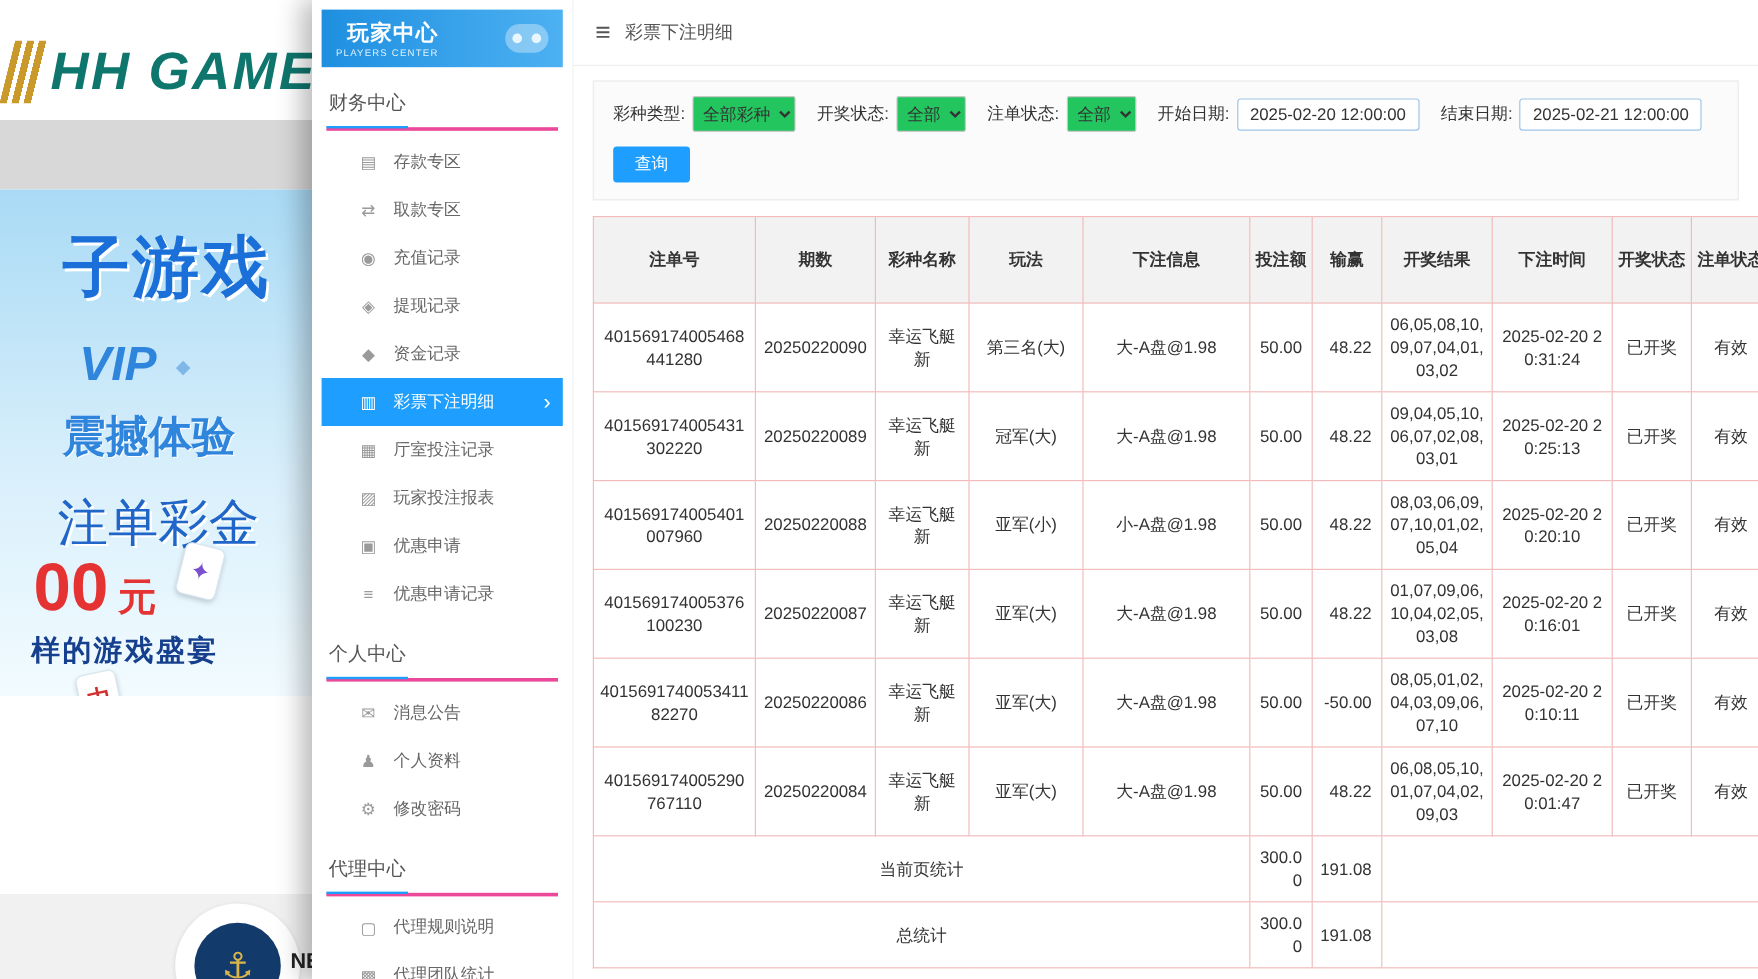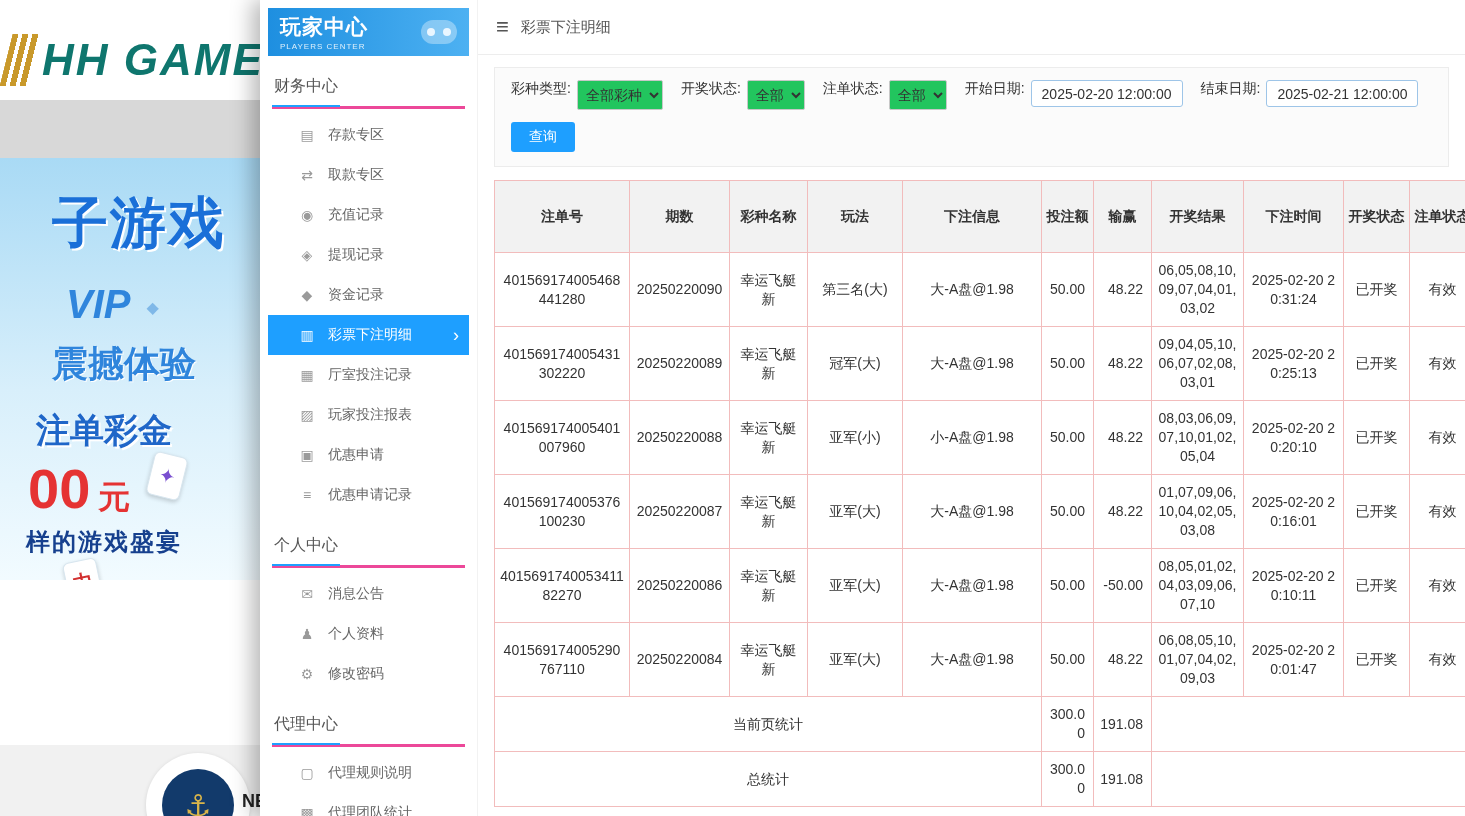--- a/index.html
+++ b/index.html
@@ -13,21 +13,21 @@
   .logo-bars { display:inline-block; width:28px; height:52px; margin-right:8px; transform:skewX(-14deg);
                background:repeating-linear-gradient(90deg,#c9992b 0 6px,transparent 6px 10px); }
   .logo-text { font-size:44px; font-weight:bold; font-style:italic; color:#0f766e; letter-spacing:2px; white-space:nowrap; }
   .gray-band { position:absolute; left:0; top:100px; width:100%; height:58px; background:#d8d8d8; }
   .promo { position:absolute; left:0; top:158px; width:300px; height:422px; overflow:hidden;
            background:linear-gradient(180deg,#a9daf5 0%,#d8effb 55%,#f2fbff 100%); }
   .p1 { position:absolute; left:52px; top:28px; font-size:56px; font-weight:bold; color:#1a6fd8; letter-spacing:2px; text-shadow:2px 2px 0 #ffffff; }
   .p2 { position:absolute; left:66px; top:124px; font-size:40px; font-weight:bold; font-style:italic; color:#2f85dc; }
   .p2 .dia { font-size:16px; color:#7fb8e8; margin-left:16px; vertical-align:middle; }
   .p3 { position:absolute; left:52px; top:182px; font-size:36px; font-weight:bold; color:#2f85dc; text-shadow:1px 1px 0 #fff; }
-  .p4 { position:absolute; left:36px; top:250px; font-size:34px; font-weight:bold; color:#1f66c8; text-shadow:2px 2px 0 #fff; }
+  .p4 { position:absolute; left:48px; top:250px; font-size:42px; font-weight:normal; color:#1f66c8; text-shadow:2px 2px 0 #fff; }
   .p5 { position:absolute; left:28px; top:298px; color:#e53333; font-weight:bold; }
   .p5 .pnum { font-size:56px; } .p5 .punit { font-size:32px; margin-left:8px; }
   .p6 { position:absolute; left:26px; top:368px; font-size:24px; font-weight:bold; color:#16408e; letter-spacing:2px; }
   .tile { position:absolute; width:34px; height:44px; background:#fff; border:1px solid #d8e6ef; border-radius:6px;
           box-shadow:0 2px 4px rgba(0,0,0,.18); display:flex; align-items:center; justify-content:center;
           font-size:20px; font-weight:bold; }
   .tile-a { left:150px; top:296px; transform:rotate(14deg); color:#7a4fd0; }
   .tile-b { left:66px; top:402px; transform:rotate(-12deg); color:#d23030; }
   .ticker { position:absolute; left:130px; top:639px; height:34px; min-width:190px; border:1px solid #ddd;
             border-radius:17px; background:#fafafa; display:flex; align-items:center; padding:0 14px; gap:8px;
@@ -42,42 +42,42 @@
                    display:flex; align-items:center; justify-content:center; font-size:30px; }
   .partner-text { position:absolute; left:242px; top:46px; font-weight:bold; font-size:18px; color:#222; }
 
   
   .modal { position:absolute; left:260px; top:0; width:1205px; height:816px; background:#fff;
            box-shadow:-8px 0 20px rgba(0,0,0,.28); display:flex; }
 
   .sidebar { width:218px; flex:none; padding:8px; border-right:1px solid #f2f2f2; overflow:hidden; }
   .sb-header { height:48px; background:linear-gradient(90deg,#1e8fe0,#4db1f2); display:flex; align-items:center;
                justify-content:space-between; padding:0 12px; }
-  .sb-title { color:#fff; font-size:21px; font-weight:bold; letter-spacing:1px;text-align:right; }
+  .sb-title { color:#fff; font-size:18px; font-weight:bold; letter-spacing:1px;text-align:right; }
   .sb-sub { color:#dff0fb; font-size:8px; letter-spacing:1px; margin-top:1px; }
   .gamepad { width:36px; height:24px; border-radius:12px; background:rgba(255,255,255,.35); position:relative; flex:none; }
   .gamepad::before,.gamepad::after { content:""; position:absolute; top:8px; width:8px; height:8px; border-radius:50%; background:#eaf6ff; }
   .gamepad::before { left:6px; } .gamepad::after { right:6px; }
   .sb-section { margin:14px 4px 6px; border-bottom:3px solid #ec4899; }
   .sb-section span { display:inline-block; font-size:16px; color:#555; padding:6px 2px 8px;
                      border-bottom:2px solid #1E9FFF; margin-bottom:-1px; }
   .sb-item { display:flex; align-items:center; height:40px; padding:0 10px 0 30px; color:#666; font-size:14px; cursor:pointer; }
   .sb-icon { width:18px; margin-right:12px; color:#9a9a9a; font-size:14px; text-align:center; flex:none; }
   .sb-item.active { background:#1E9FFF; color:#fff; }
   .sb-item.active .sb-icon { color:#fff; }
   .sb-arrow { margin-left:auto; font-size:18px; line-height:1; }
 
   .main { flex:1; display:flex; flex-direction:column; min-width:0; }
   .topbar { height:55px; flex:none; display:flex; align-items:center; padding:0 18px; border-bottom:1px solid #ededed; }
   .burger { font-size:22px; color:#555; cursor:pointer; }
   .page-title { margin-left:12px; font-size:15px; color:#555; }
   .content { flex:1; padding:12px 16px; overflow:hidden; }
 
   .filter-card { border:1px solid #ececec; background:#fbfbfb; padding:12px 16px 14px; }
-  .filter-row { display:flex; flex-wrap:wrap; gap:6px; font-size:14px; color:#333; }
+  .filter-row { display:flex; align-items:center; flex-wrap:wrap; gap:6px; font-size:14px; color:#333; }
   .filter-row label { margin-left:12px; }
   .filter-row label:first-child { margin-left:0; }
   .filter-card select { height:30px; border:1px solid #c8c8c8; background:#22c55e; font-size:14px; color:#333;
                         padding:0 4px; border-radius:2px; }
   .date-input { height:27px; width:152px; border:1px solid #9ec5e8; border-radius:3px; padding:0 6px;
                 font-size:14px; color:#333; text-align:center; }
   .query-btn { margin-top:12px; background:#1E9FFF; color:#fff; border:none; height:30px; padding:0 18px;
                font-size:14px; border-radius:3px; cursor:pointer; }
 
   .bet-table { width:100%; border-collapse:collapse; table-layout:fixed; margin-top:13px; font-size:14px; color:#333; }

